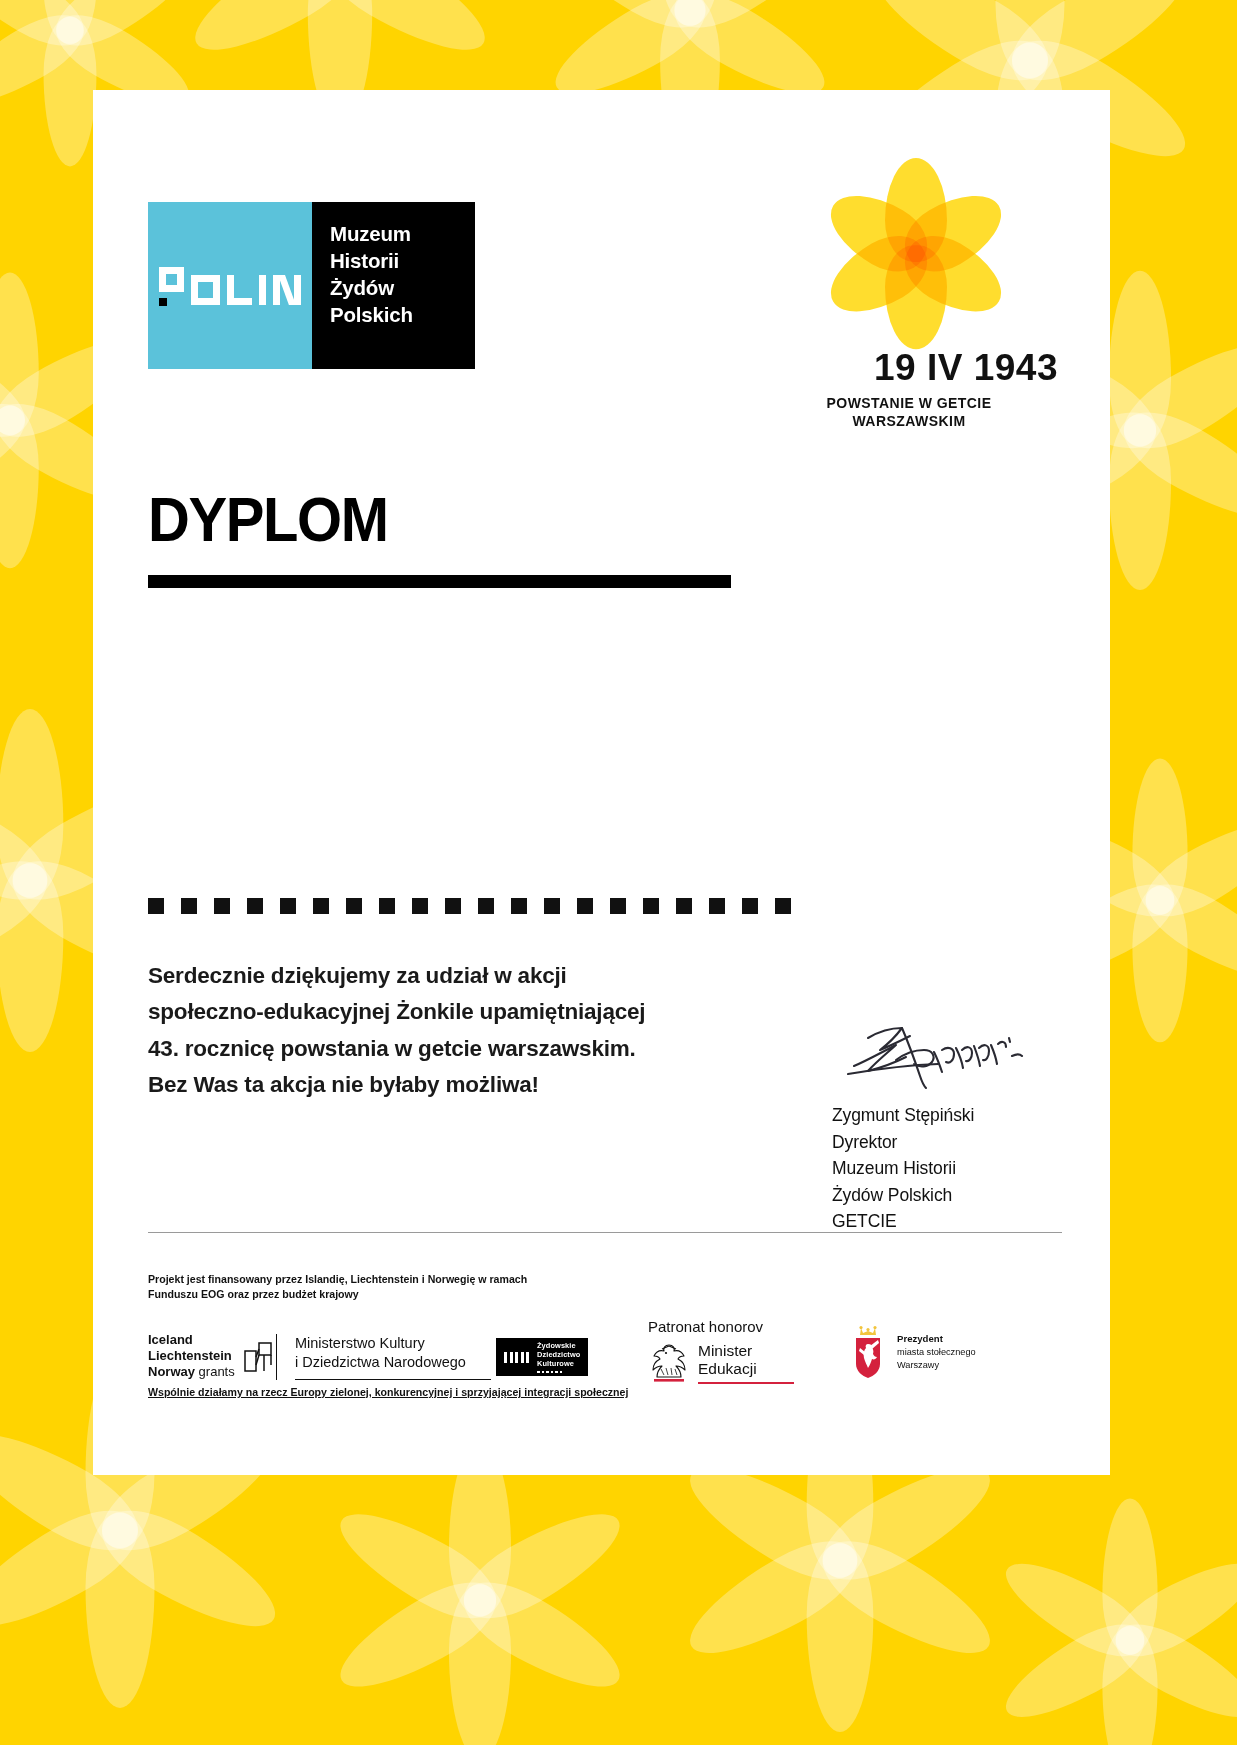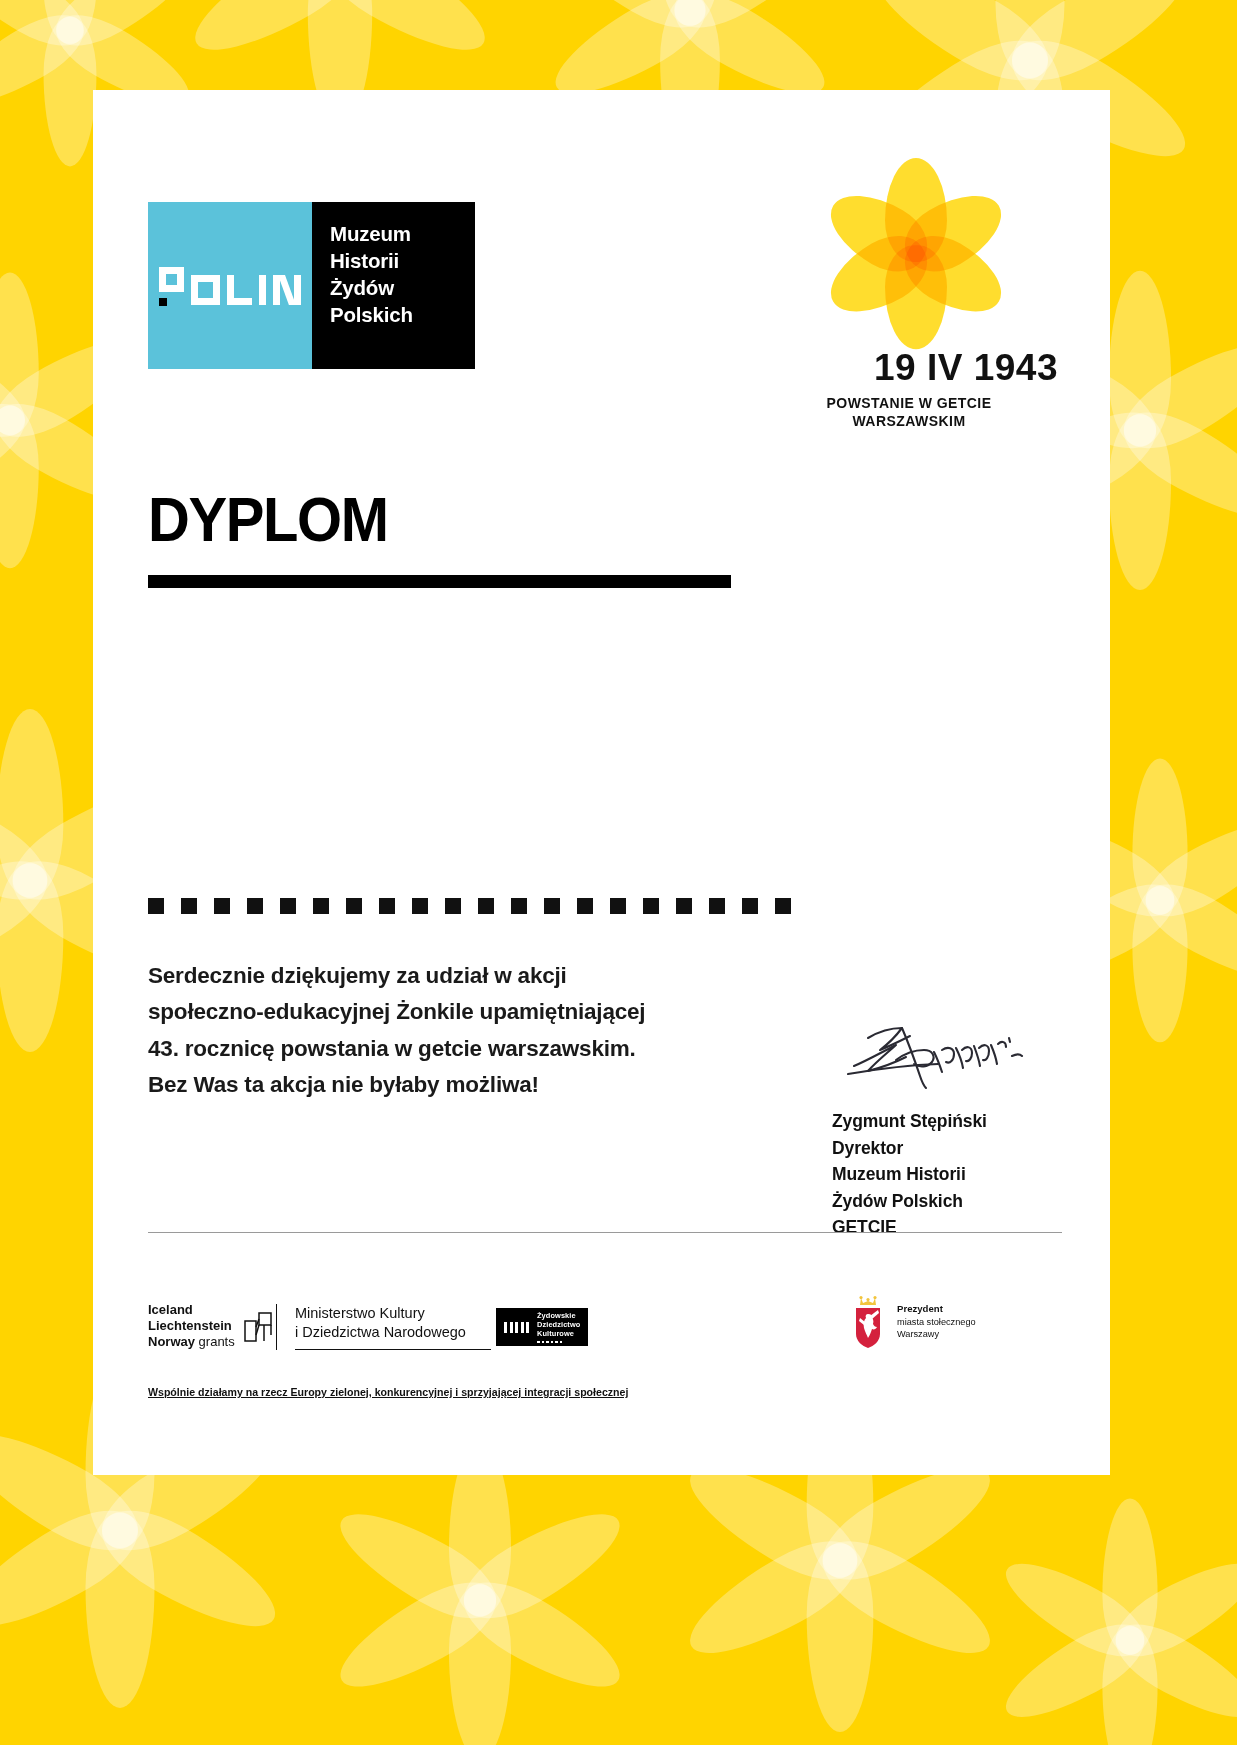--- a/index.html
+++ b/index.html
@@ -238,22 +238,22 @@
 
   
   .signature-block {
     position: absolute;
     right: 48px;
     top: 925px;
     width: 230px;
   }
   .signature-img { width: 200px; height: 80px; margin-left: 6px; }
   .signature-name {
-    margin-top: 8px;
-    font-weight: bold;
+    margin-top: 2px;
+    font-weight: normal;
     font-size: 17.5px;
     line-height: 1.52;
     color: #111;
     letter-spacing: -0.1px;
   }
 
   
   .footer-rule {
     position: absolute;
     left: 55px;
@@ -595,20 +595,24 @@
           <div>Dyrektor</div>
           <div>Muzeum Historii</div>
           <div>Żydów Polskich</div>
           <div>GETCIE</div>
         </div>
       </div>
 
       <div class="footer-rule" style="left:0;right:0;top:1086px;"></div>
 
       <div class="footer" style="left:0;right:0;top:1126px;">
+        <div class="footer-top">
+          <div>Projekt jest finansowany przez Islandię, Liechtenstein i Norwegię w ramach</div>
+          <div>Funduszu EOG oraz przez budżet krajowy</div>
+        </div>
 
         <div class="footer-logos">
 
           <div class="eog">
             <div class="eog-text">
               <div>Iceland</div>
               <div>Liechtenstein</div>
               <div>
                 <span>Norway</span>
                 <span class="thin">grants</span>
@@ -652,20 +656,47 @@
                 <span></span>
                   <span></span>
                   <span></span>
                   <span></span>
                   <span></span>
                   <span></span>
               </div>
             </div>
           </div>
 
+          <div class="patronat">
+            <div class="patronat-title">Patronat honorov</div>
+            <div class="minedu">
+              <svg class="eagle" viewBox="0 0 42 44">
+                <g fill="#ffffff" stroke="#111" stroke-width="1.1" stroke-linejoin="round">
+                  <path d="M21 4 C17 4, 15 7, 16 10 C12 9, 8 11, 6 15 C9 15, 11 16, 12 18
+                           C8 20, 5 24, 5 29 C8 26, 11 25, 14 25 C11 28, 9 32, 9 36
+                           L33 36 C33 32, 31 28, 28 25 C31 25, 34 26, 37 29
+                           C37 24, 34 20, 30 18 C31 16, 33 15, 36 15 C34 11, 30 9, 26 10
+                           C27 7, 25 4, 21 4 Z"></path>
+                  <path d="M14 8 L21 5 L28 8" fill="none"></path>
+                  <circle cx="18" cy="12" r="1.1" fill="#111" stroke="none"></circle>
+                </g>
+                <g fill="none" stroke="#111" stroke-width="0.8">
+                  <path d="M13 28 L16 34 M18 27 L20 34 M23 27 L24 34 M27 28 L29 34"></path>
+                </g>
+                <rect x="6" y="38" width="30" height="2.6" fill="#D4213D"></rect>
+              </svg>
+              <div>
+                <div class="minedu-text">
+                  <div>Minister</div>
+                  <div>Edukacji</div>
+                </div>
+                <div class="minedu-rule"></div>
+              </div>
+            </div>
+          </div>
 
           <div class="warszawa">
             <svg class="syrenka" viewBox="0 0 40 56">
               <path d="M8 14 L32 14 L32 40 C32 47, 26 52, 20 54 C14 52, 8 47, 8 40 Z" fill="#D4213D"></path>
               <g fill="#F2C53D">
                 <path d="M13 4 L15 9 L20 7 L25 9 L27 4 L28 11 L12 11 Z"></path>
                 <circle cx="13" cy="3.6" r="1.6"></circle>
                   <circle cx="20" cy="5.6" r="1.6"></circle>
                   <circle cx="27" cy="3.6" r="1.6"></circle>
               </g>

